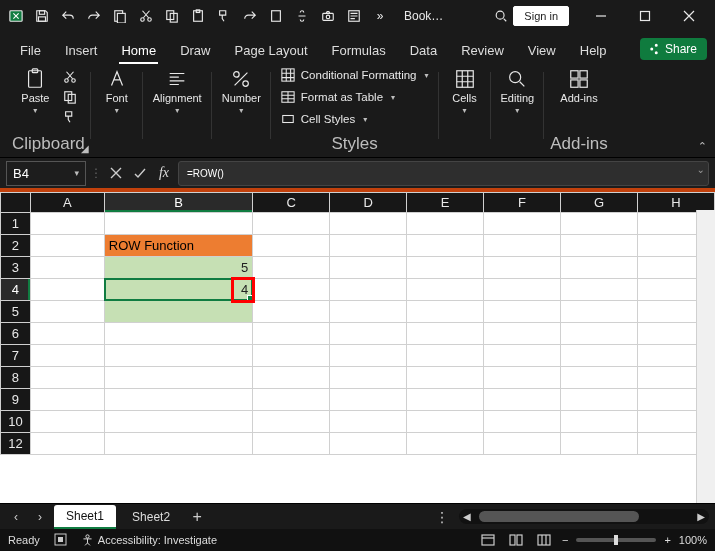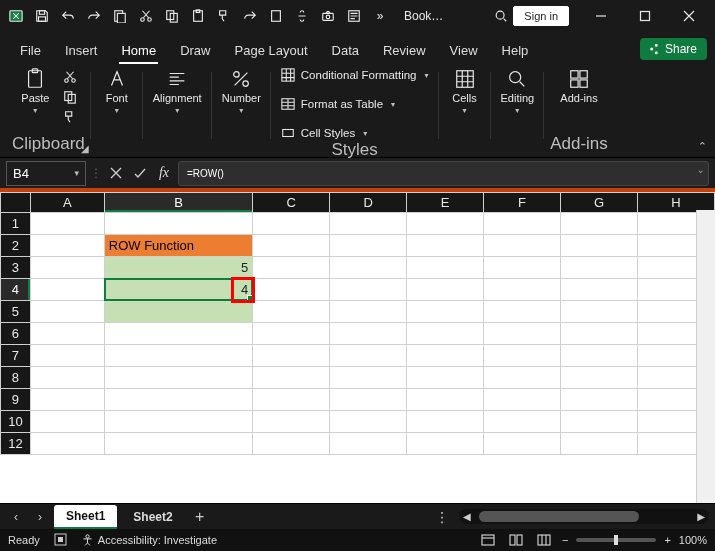--- a/index.html
+++ b/index.html
@@ -45,21 +45,21 @@
   .group::after { content:""; position:absolute; right:0; top:6px; bottom:18px; width:1px; background:#333; }
   .group:last-of-type::after { display:none; }
   .group-label { color:#bdbdbd; font-size:17px; margin-top:auto; padding-bottom:3px; }
   .group-row { display:flex; align-items:flex-start; gap:4px; }
   .big-btn { display:flex; flex-direction:column; align-items:center; gap:2px; padding:2px 4px; color:#e8e8e8; font-size:11px; min-width:40px; }
   .big-btn svg { width:22px; height:22px; stroke:#e8e8e8; fill:none; stroke-width:1.3; }
   .big-btn .caret { font-size:8px; color:#bdbdbd; }
   .mini-col { display:flex; flex-direction:column; gap:2px; padding-top:2px; }
   .mini-col .mini { width:22px; height:18px; display:flex; align-items:center; justify-content:center; }
   .mini svg { width:14px; height:14px; stroke:#e8e8e8; fill:none; stroke-width:1.3; }
-  .styles-list { display:flex; flex-direction:column; gap:15px; padding-top:2px; }
+  .styles-list { display:flex; flex-direction:column; gap:8px; padding-top:2px; }
   .styles-list .row { display:flex; align-items:center; gap:6px; color:#e8e8e8; font-size:11.5px; white-space:nowrap; padding:0 4px; }
   .styles-list .row svg { width:14px; height:14px; stroke:#e8e8e8; fill:none; stroke-width:1.2; }
   .styles-list .row .caret { font-size:8px; color:#bdbdbd; margin-left:2px; }
   .launcher { position:absolute; right:2px; bottom:3px; font-size:10px; color:#bdbdbd; }
   .collapse { position:absolute; right:8px; bottom:4px; color:#bdbdbd; font-size:11px; }
 
   
   .formulabar { background:#1d1d1d; height:34px; display:flex; align-items:center; padding:4px 6px; gap:4px; border-bottom:4px solid #c2410c; position:relative; }
   .namebox { background:#1d1d1d; border:1px solid #555; color:#fff; width:80px; height:25px; display:flex; align-items:center; padding:0 6px; font-size:13px; justify-content:space-between; }
   .namebox .caret { font-size:9px; color:#bdbdbd; }
@@ -89,21 +89,21 @@
 
   td.active { position:relative; }
   td.active::before { content:""; position:absolute; inset:-1px; border:2px solid var(--accent-green); pointer-events:none; }
   td.active::after { content:""; position:absolute; right:-3px; bottom:-3px; width:6px; height:6px; background:var(--accent-green); border:1px solid #fff; pointer-events:none; }
 
   .redbox { position:absolute; border:3px solid var(--highlight-red); pointer-events:none; }
 
   
   .sheettabs { height:26px; background:#1a1a1a; display:flex; align-items:center; padding:0 6px; gap:4px; position:relative; border-top:1px solid #000; }
   .nav-arrow { color:#ccc; width:20px; text-align:center; font-size:12px; }
-  .sheet-tab { background:#1a1a1a; color:#ddd; padding:4px 12px; font-size:12px; border-top-left-radius:3px; border-top-right-radius:3px;font-weight:bold; }
+  .sheet-tab { background:#1a1a1a; color:#ddd; padding:4px 12px; font-size:12px; border-top-left-radius:3px; border-top-right-radius:3px; }
   .sheet-tab.active { background:#fff; color:#111; border-bottom:2px solid var(--accent-green); }
   .add-sheet { color:#ccc; width:22px; text-align:center; font-size:16px; }
   .hscroll { position:absolute; right:6px; top:5px; bottom:5px; width:250px; background:#111; border-radius:8px; display:flex; align-items:center; }
   .hscroll .thumb { position:absolute; left:20px; width:160px; top:2px; bottom:2px; background:#555; border-radius:8px; }
   .hscroll .ar { color:#ccc; position:absolute; font-size:10px; }
   .hscroll .ar.l { left:4px; } .hscroll .ar.r { right:4px; }
   .tab-opts { color:#ccc; margin-left:auto; margin-right:260px; font-size:14px; }
 
   
   .status { height:22px; background:#111; color:#ddd; display:flex; align-items:center; padding:0 8px; font-size:11px; gap:14px; }
@@ -228,20 +228,21 @@
       </svg>
     </div>
 </div>
 
 <div class="tabs">
   <div class="tab">File</div>
   <div class="tab">Insert</div>
   <div class="tab active">Home</div>
   <div class="tab">Draw</div>
   <div class="tab">Page Layout</div>
+  <div class="tab">Formulas</div>
   <div class="tab">Data</div>
   <div class="tab">Review</div>
   <div class="tab">View</div>
   <div class="tab">Help</div>
   <div class="share">
     <svg viewBox="0 0 16 16">
         <path d="M11 5a2 2 0 100-4 2 2 0 000 4zM5 10a2 2 0 100-4 2 2 0 000 4zM11 15a2 2 0 100-4 2 2 0 000 4zM6.7 7L9.3 4M6.7 9l2.6 3"></path>
       </svg>
     <span>Share</span>
 

